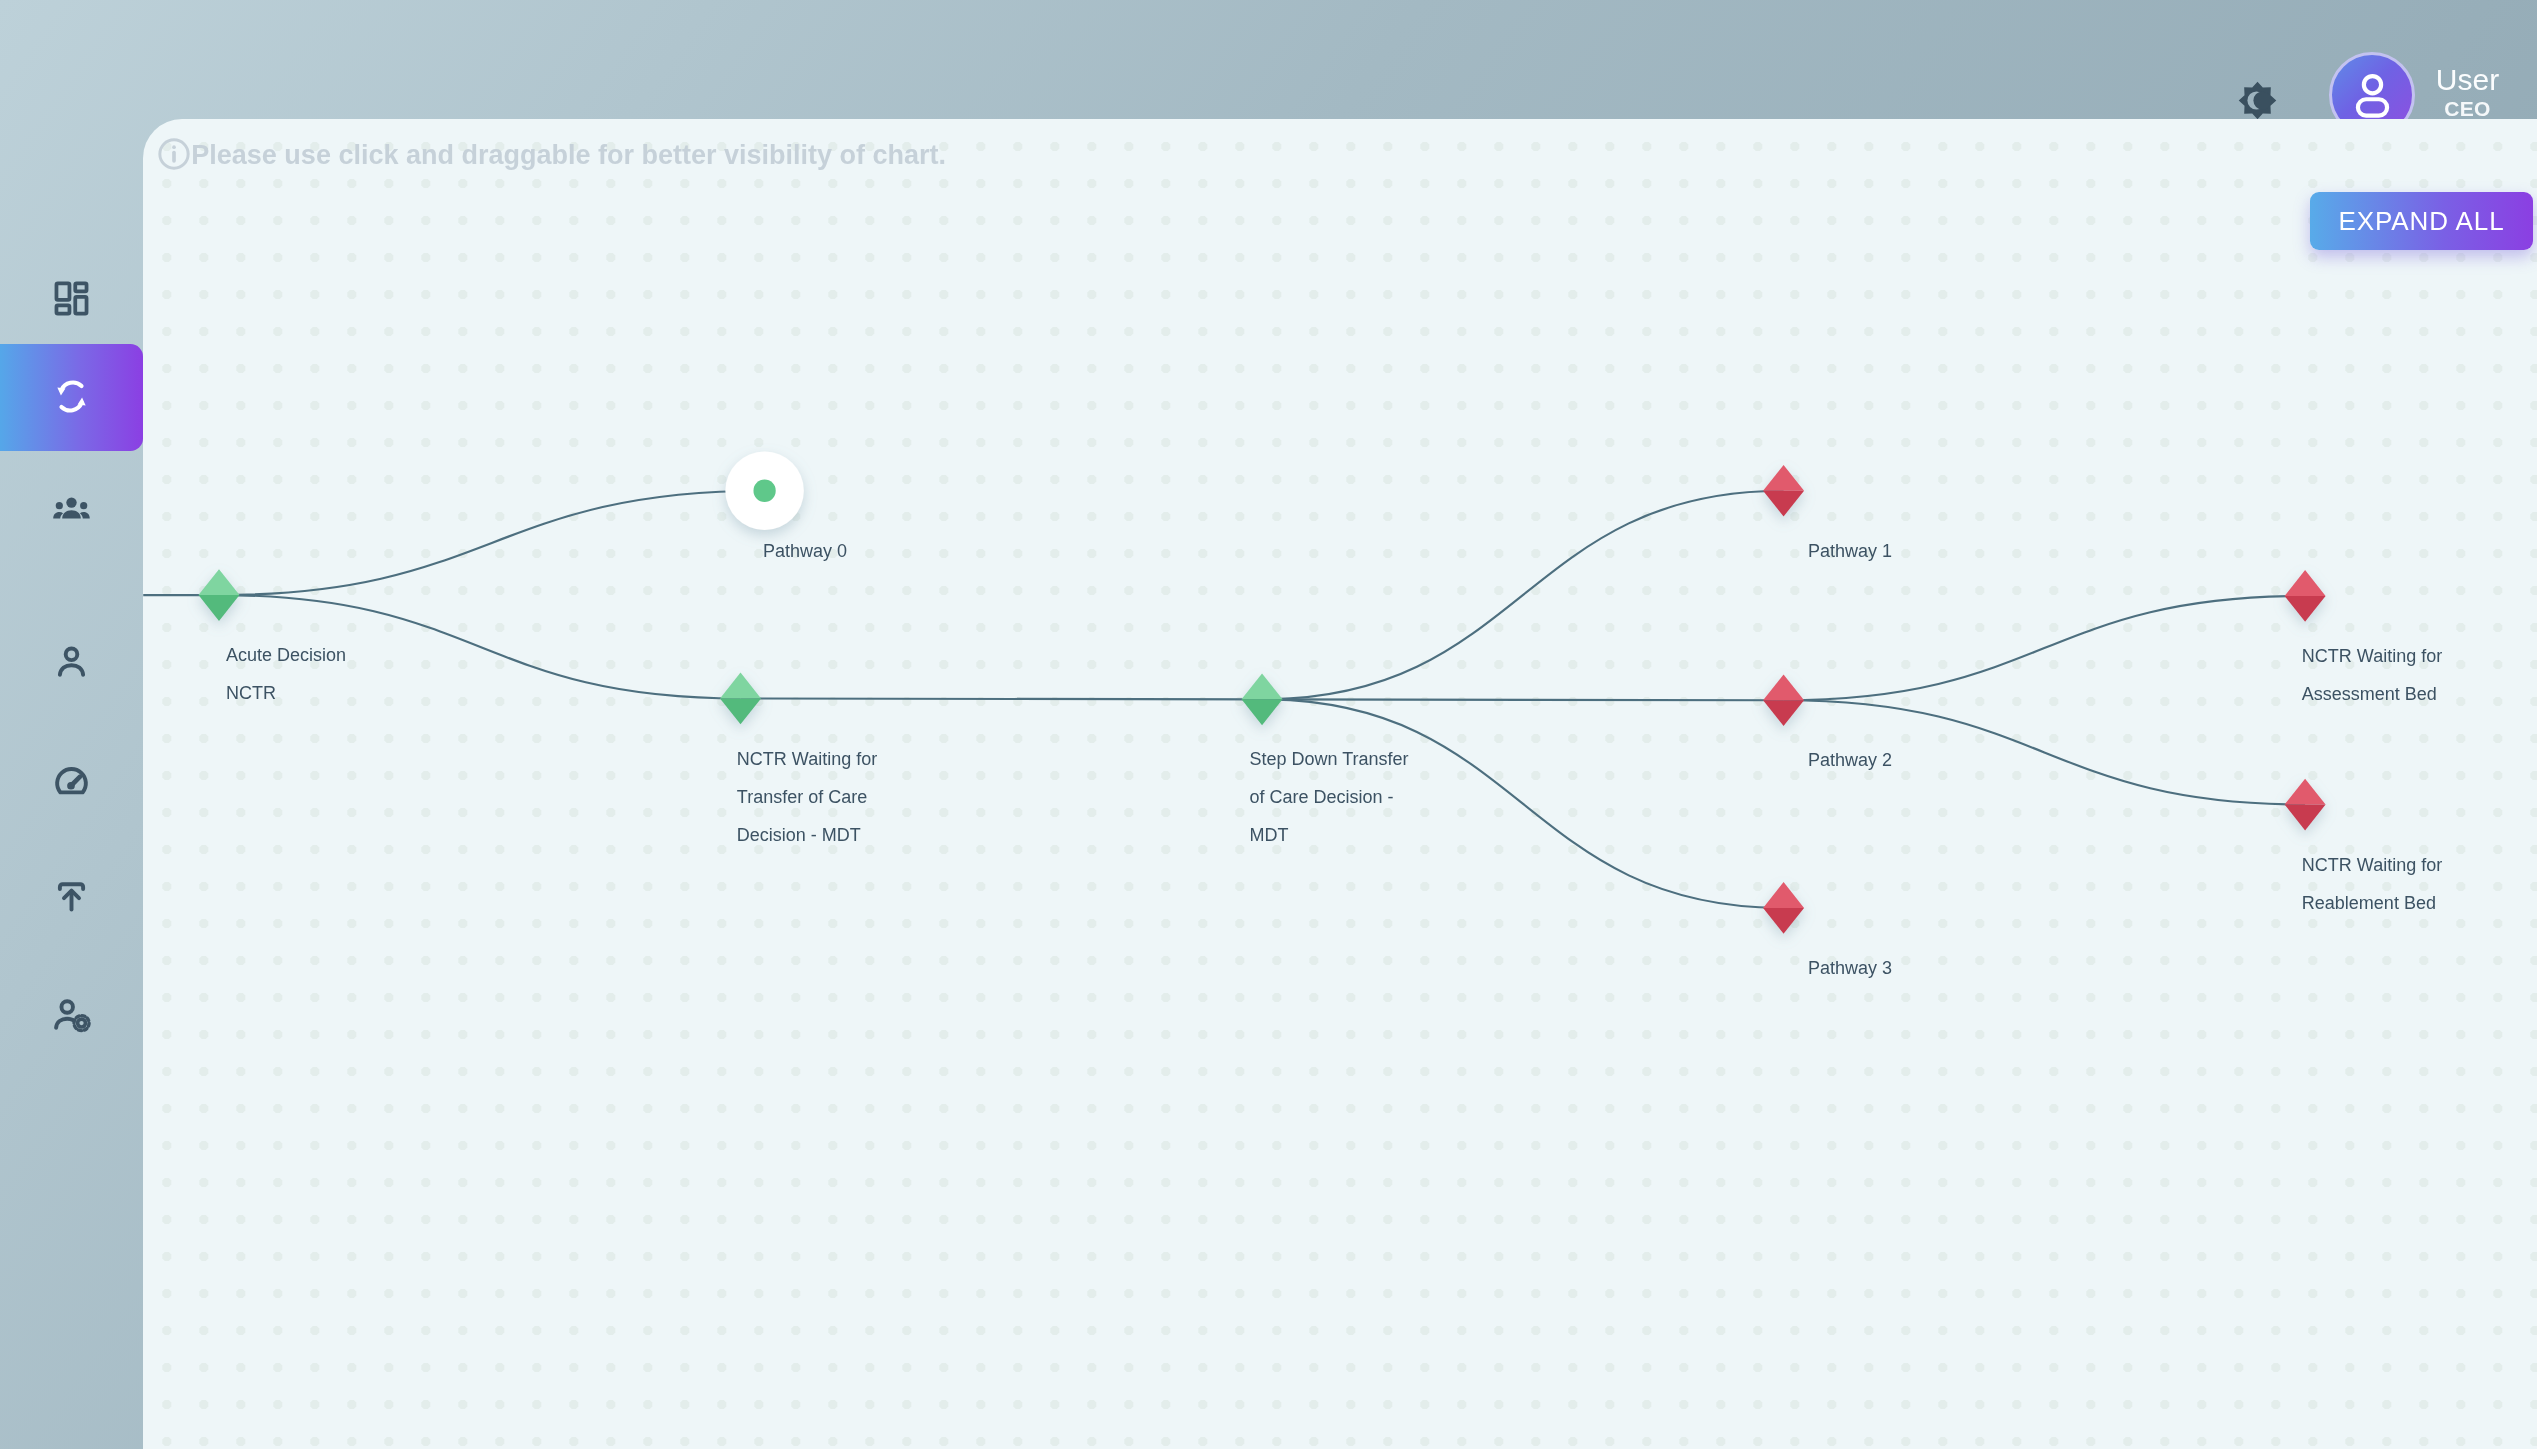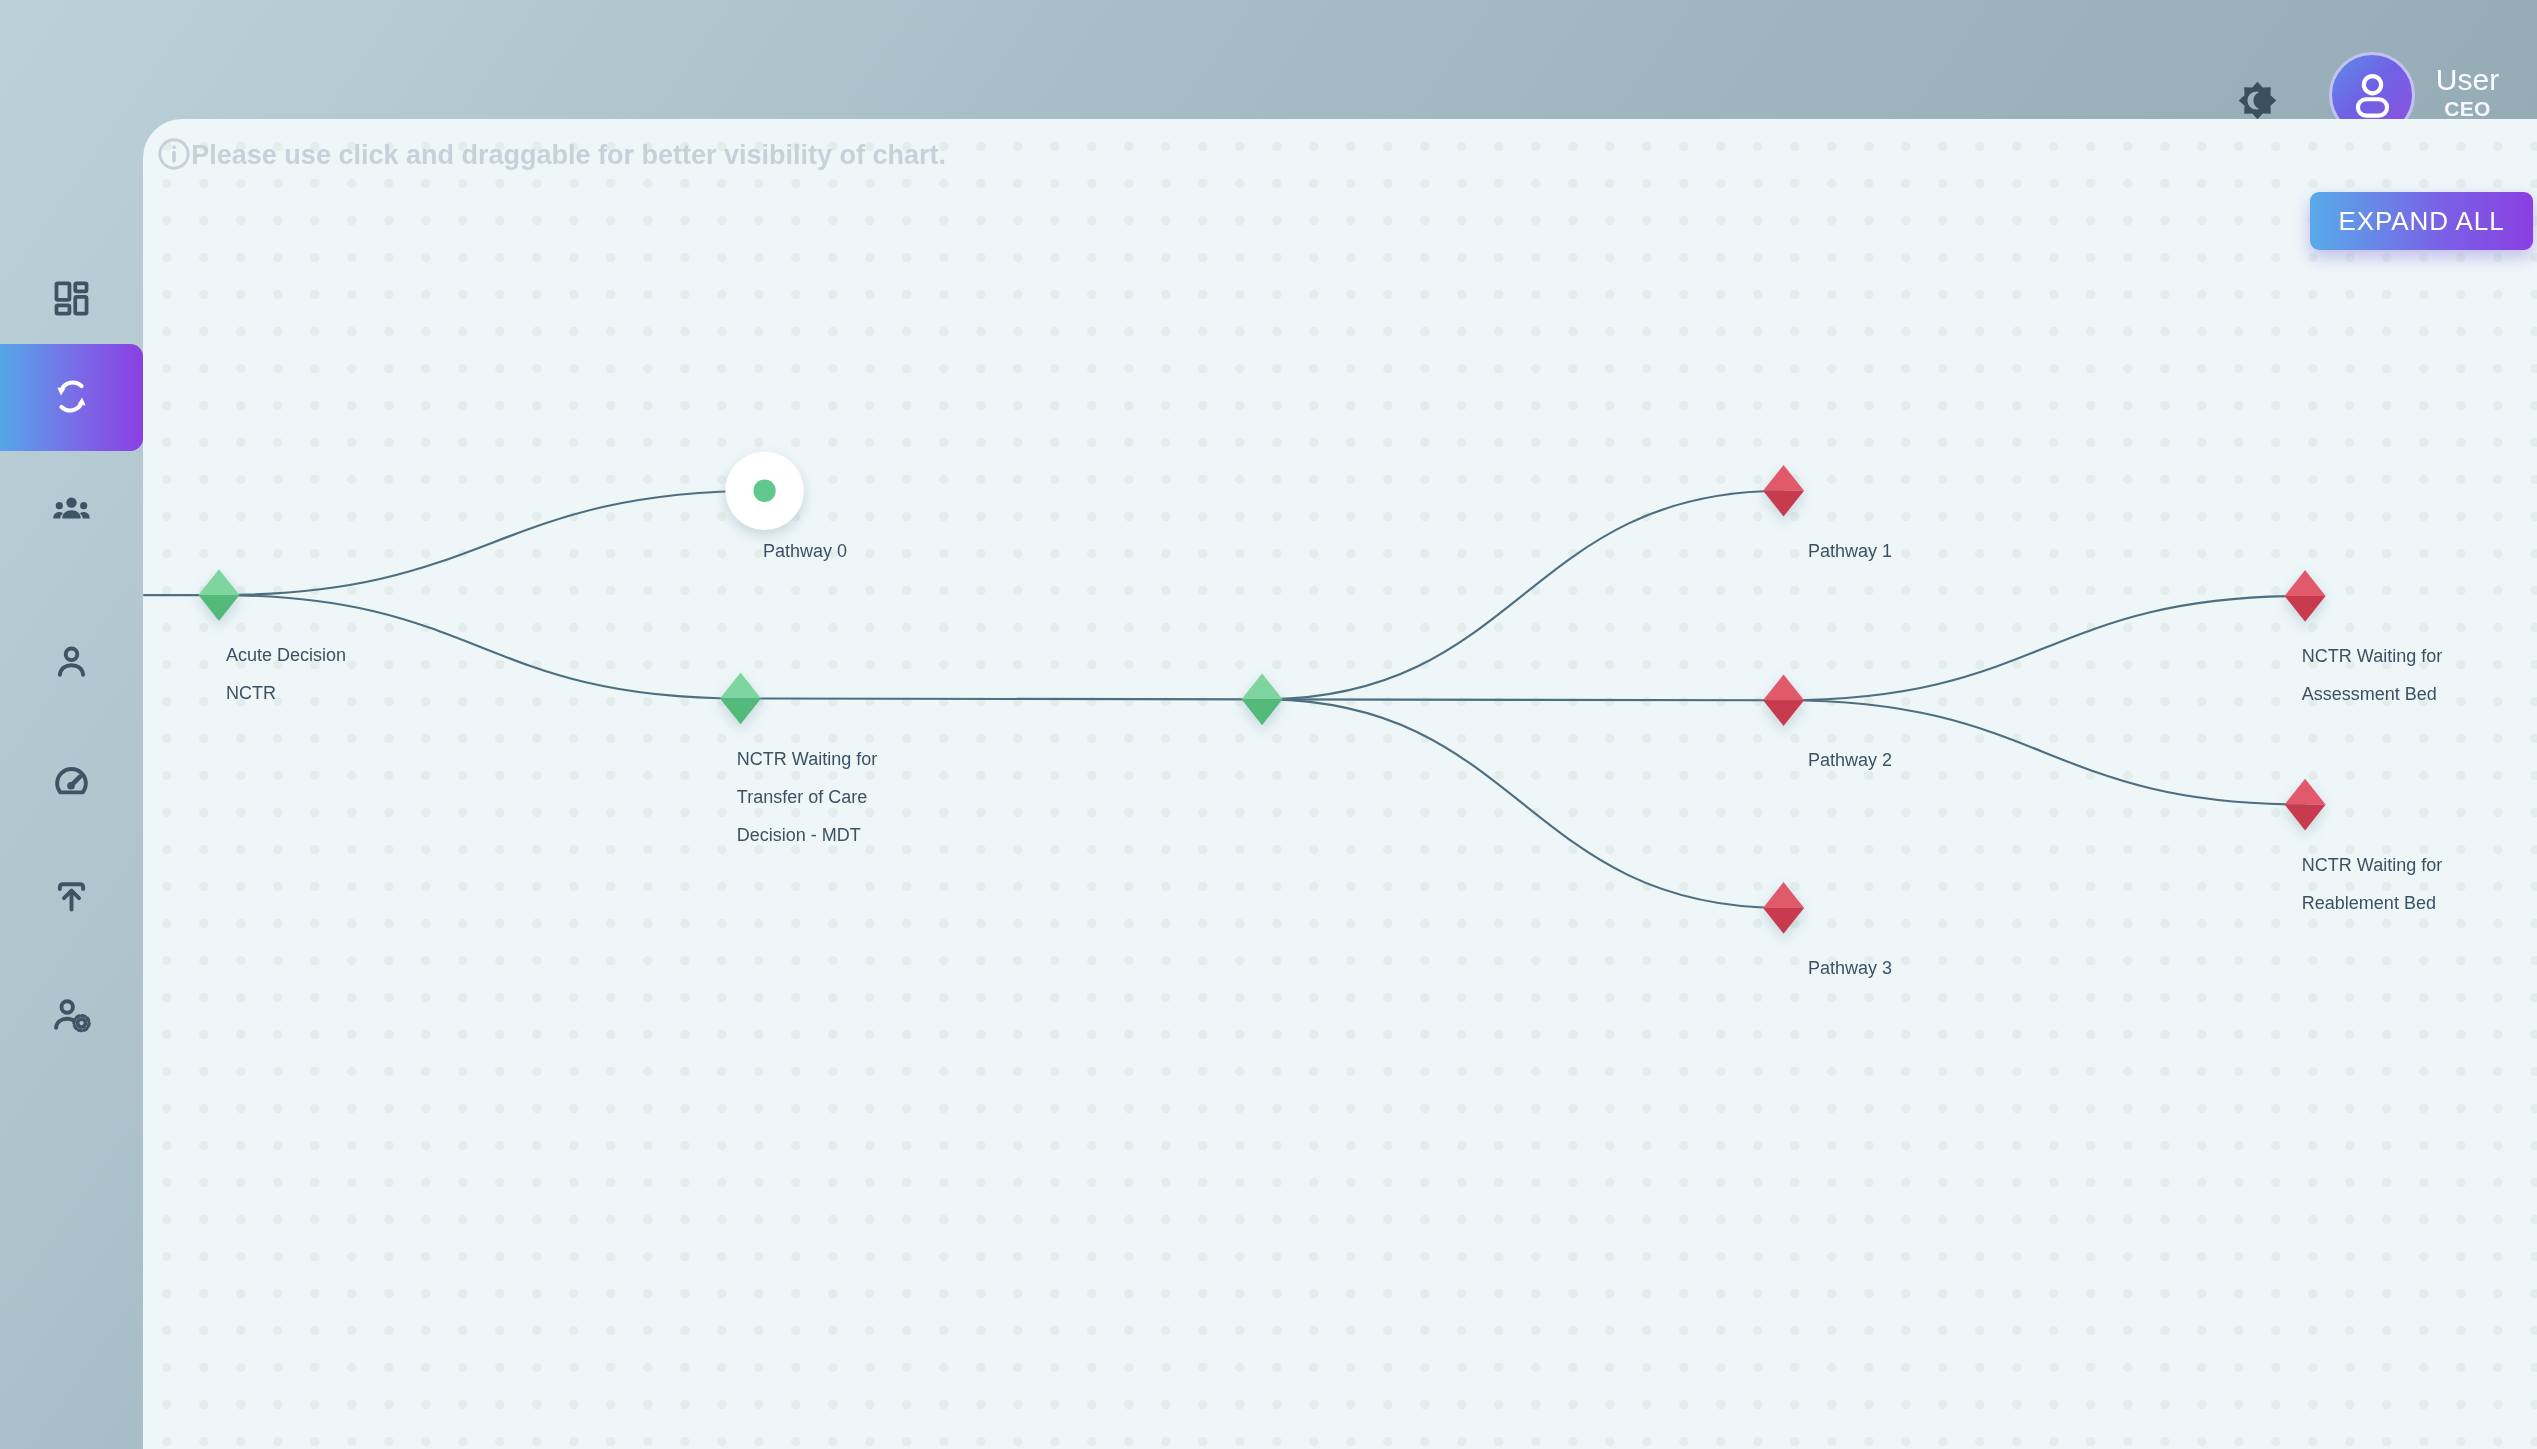--- a/index.html
+++ b/index.html
@@ -188,20 +188,23 @@
         <polygon points="2402,769 2425,798 2448,769" fill="#c83a50"></polygon>
       </g>
     </svg>
   <div id="labels">
       <div class="node-label" style="left: 143px; top: 517px;">Acute Decision
 NCTR</div>
       <div class="node-label" style="left: 662px; top: 413px;">Pathway 0</div>
       <div class="node-label" style="left: 664px; top: 621px;">NCTR Waiting for
 Transfer of Care
 Decision - MDT</div>
+      <div class="node-label" style="left: 1186px; top: 621px;">Step Down Transfer
+of Care Decision -
+MDT</div>
       <div class="node-label" style="left: 1707px; top: 413px;">Pathway 1</div>
       <div class="node-label" style="left: 1707px; top: 622px;">Pathway 2</div>
       <div class="node-label" style="left: 1707px; top: 830px;">Pathway 3</div>
       <div class="node-label" style="left: 2229px; top: 518px;">NCTR Waiting for
 Assessment Bed</div>
       <div class="node-label" style="left: 2229px; top: 727px;">NCTR Waiting for
 Reablement Bed</div>
     </div>
   <div class="notice">
     <span>

